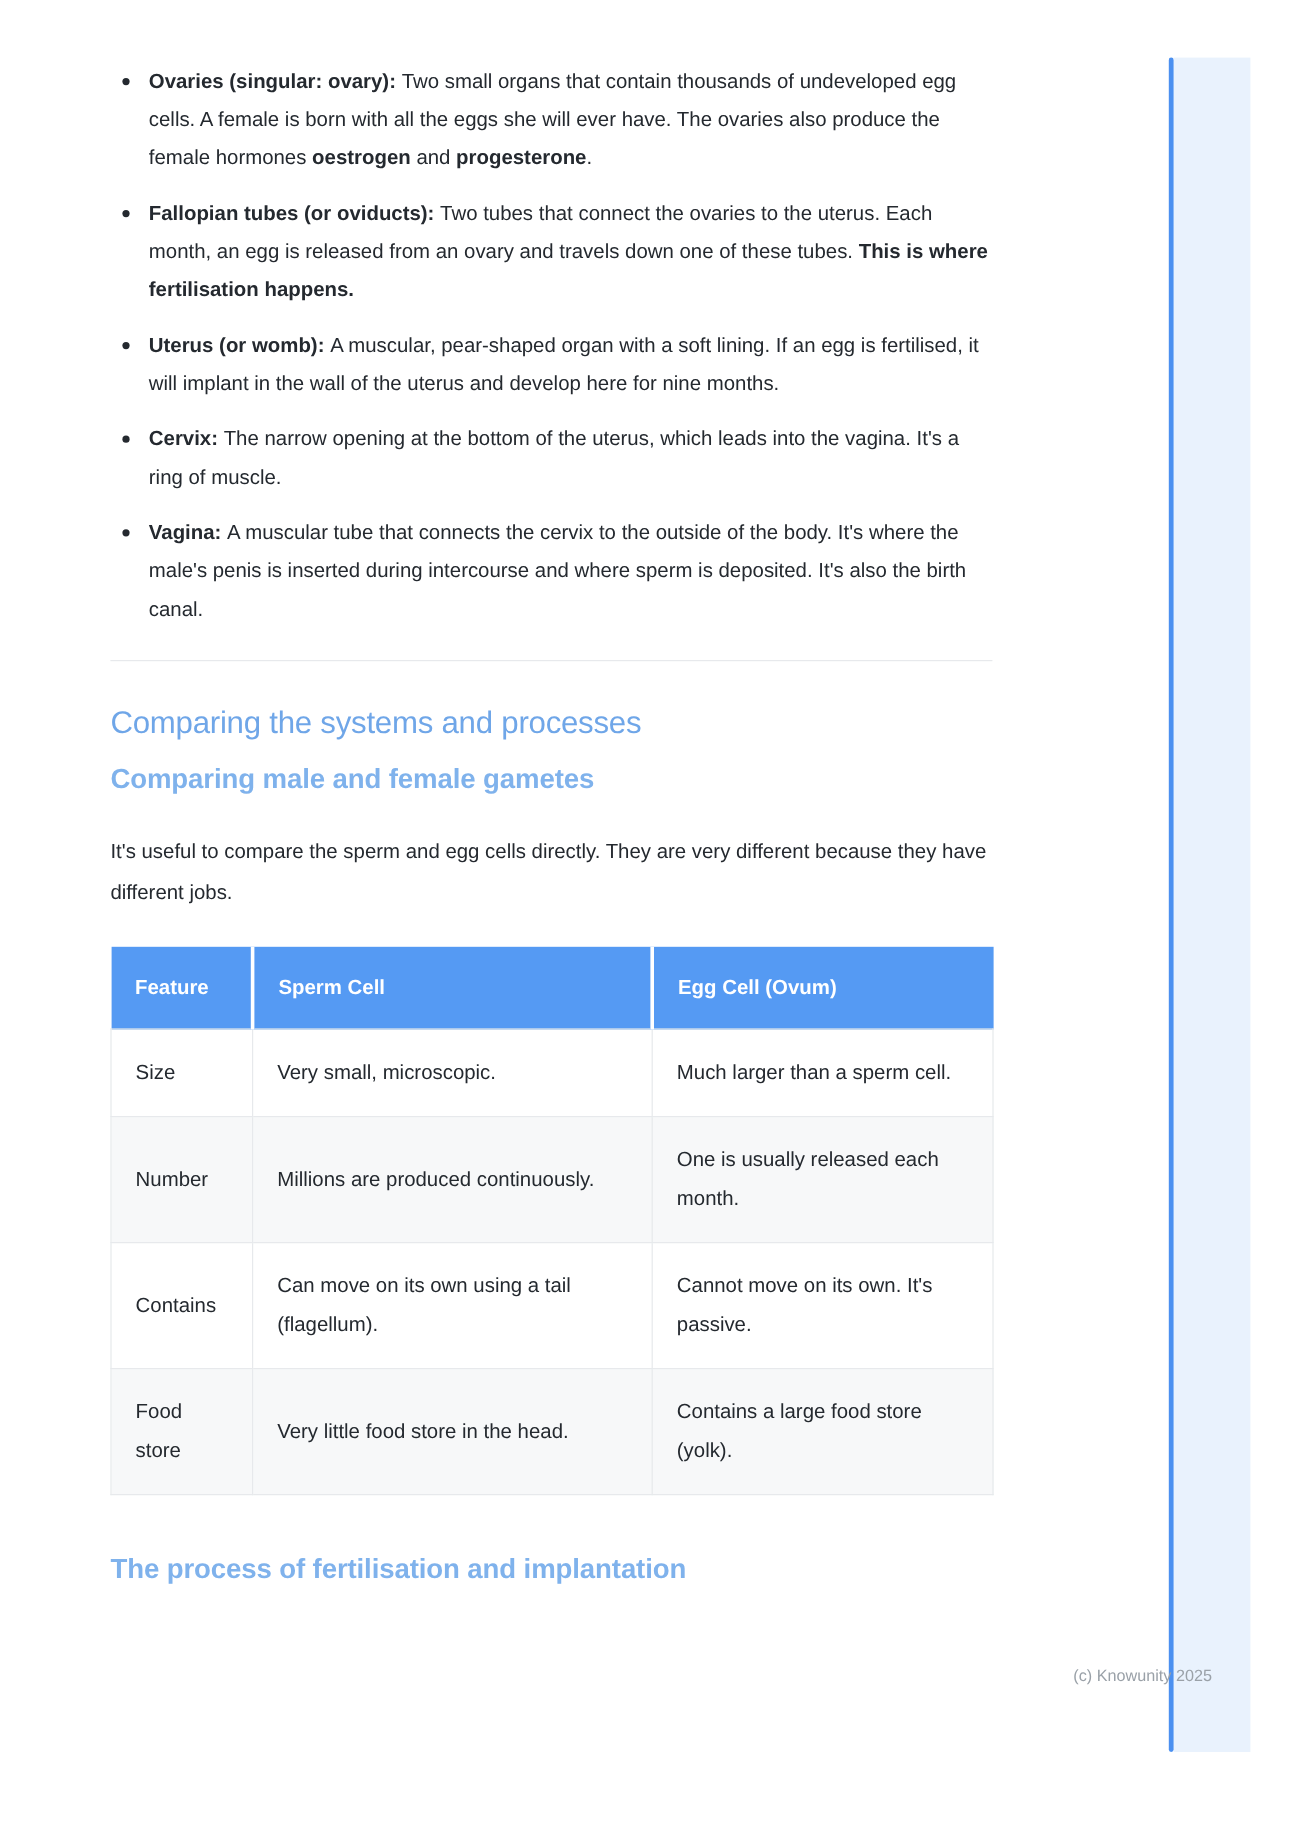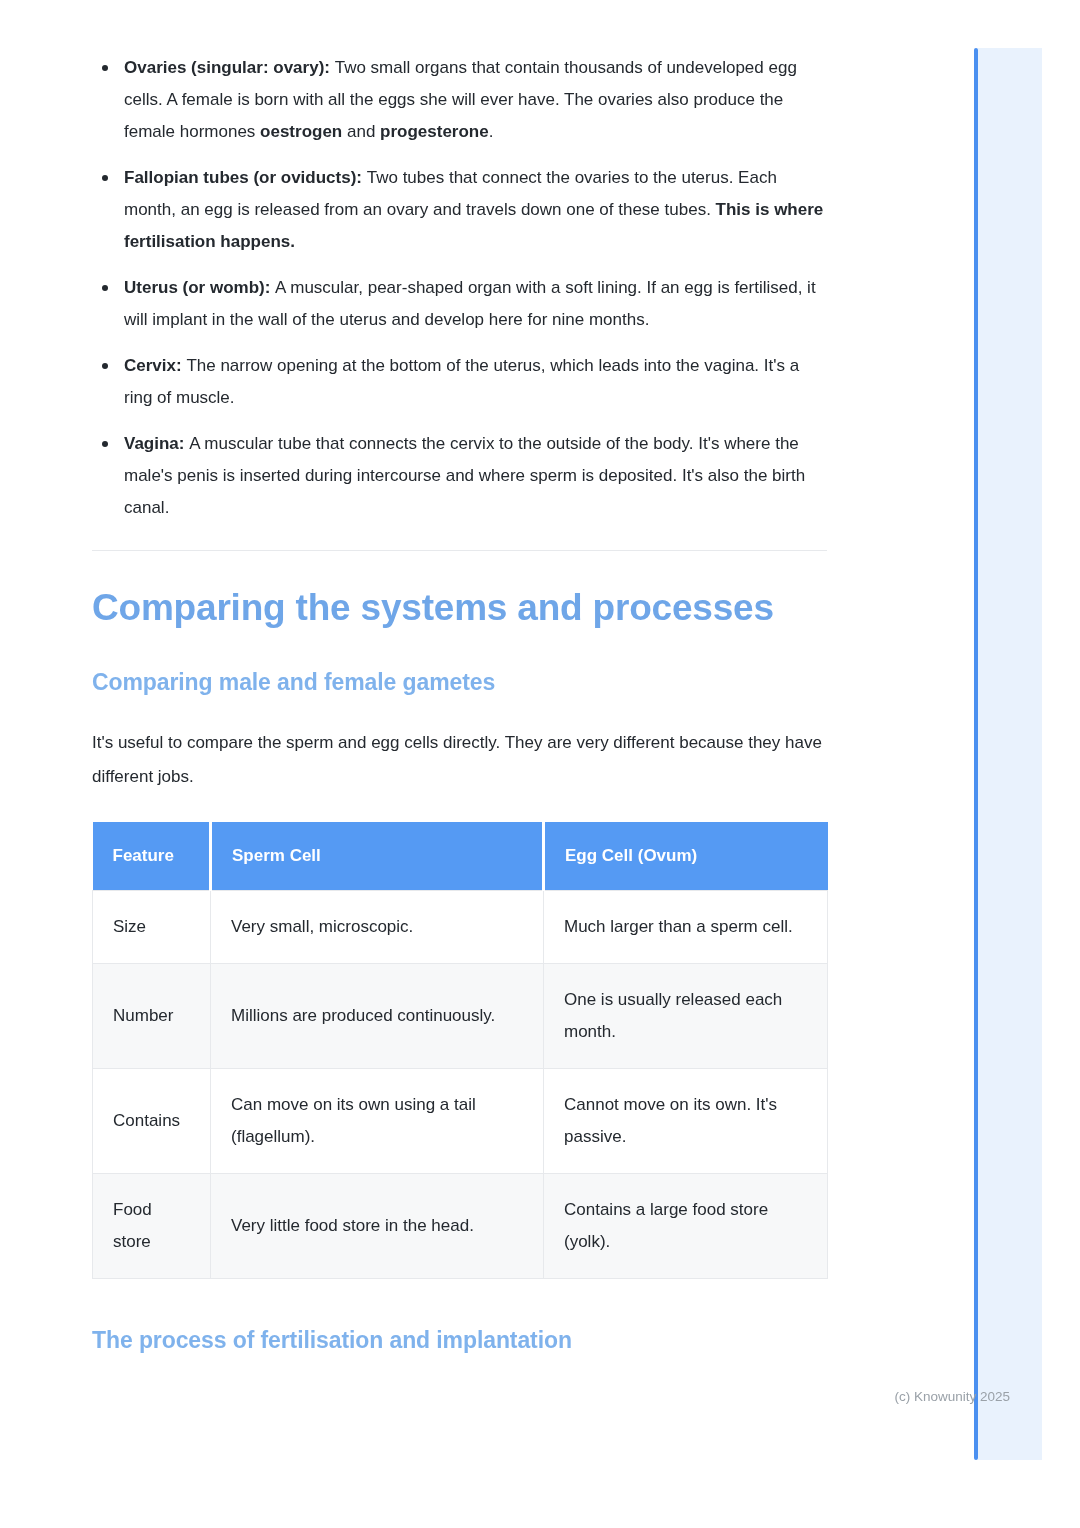--- a/index.html
+++ b/index.html
@@ -57,27 +57,27 @@
     background: var(--text-dark, #24292f);
   }
   li.bullet strong { font-weight: 700; }
   hr.divider {
     border: none;
     height: 1px;
     background: var(--border-gray, #e7e9ec);
     margin: 26px 0 36px 0;
   }
   h2.section-heading {
-    font-size: 37px;
-    font-weight: 700;
+    font-size: 26px;
+    font-weight: 400;
     letter-spacing: -0.2px;
     color: var(--heading-blue, #6fa6e8);
   }
   h3.sub-heading {
-    margin-top: 40px;
+    margin-top: 18px;
     font-size: 23px;
     font-weight: 600;
     letter-spacing: -0.1px;
     color: var(--subheading-blue, #7fb2ec);
   }
   p.intro {
     margin-top: 30px;
     font-size: 17px;
     line-height: 34px;
     color: var(--text-dark, #24292f);

